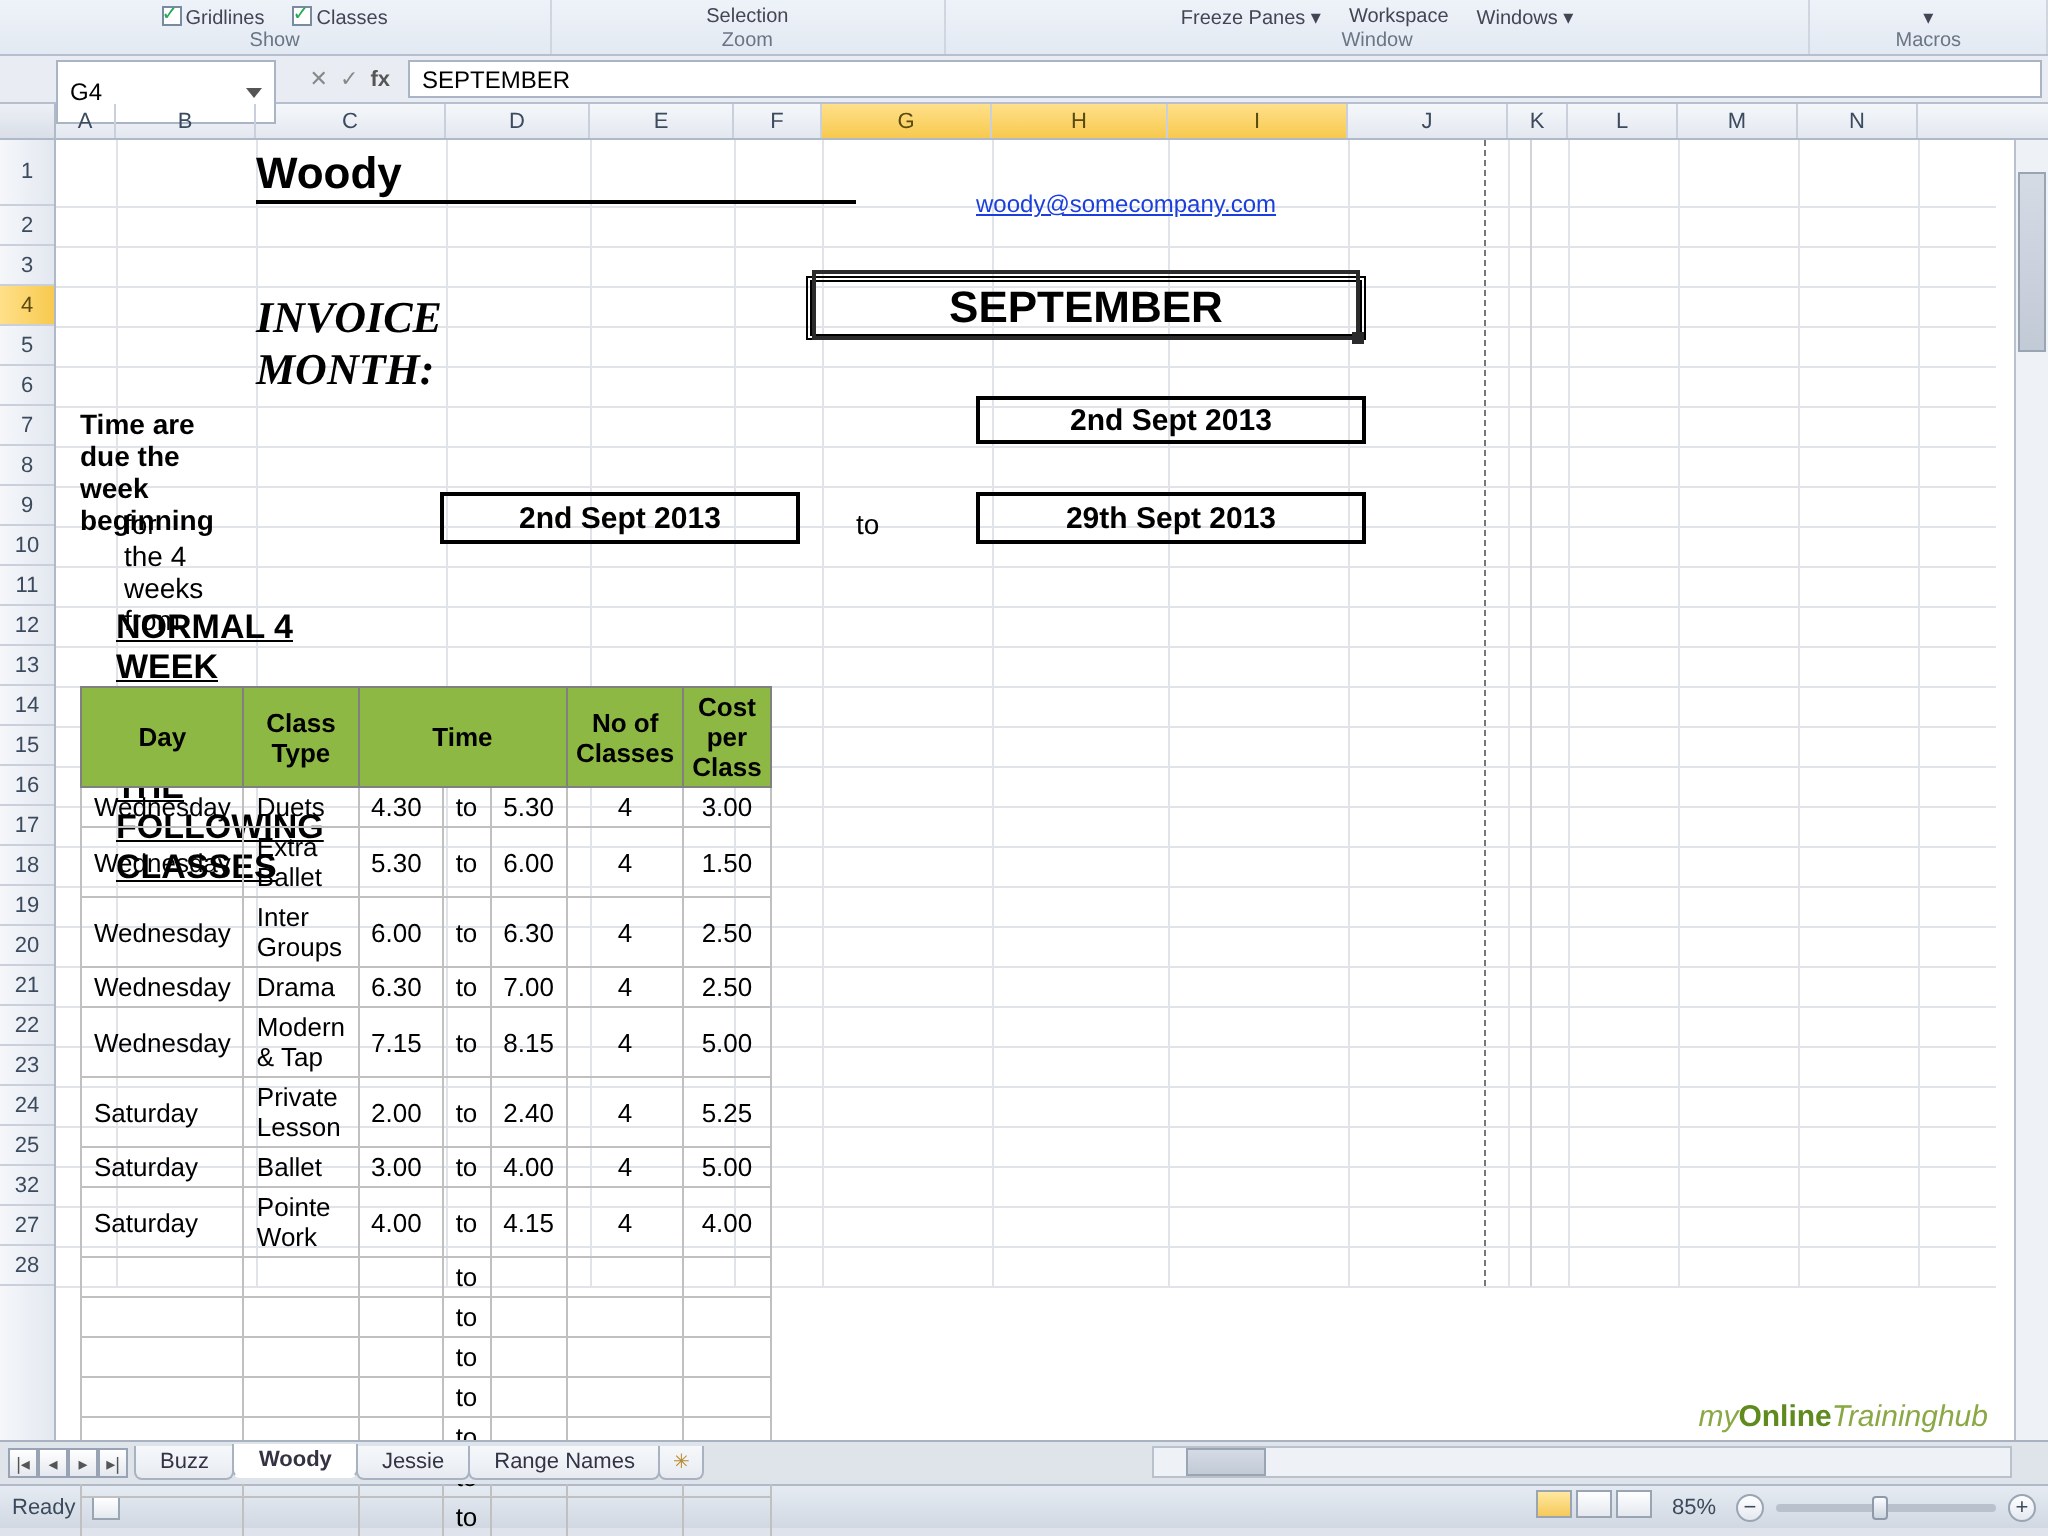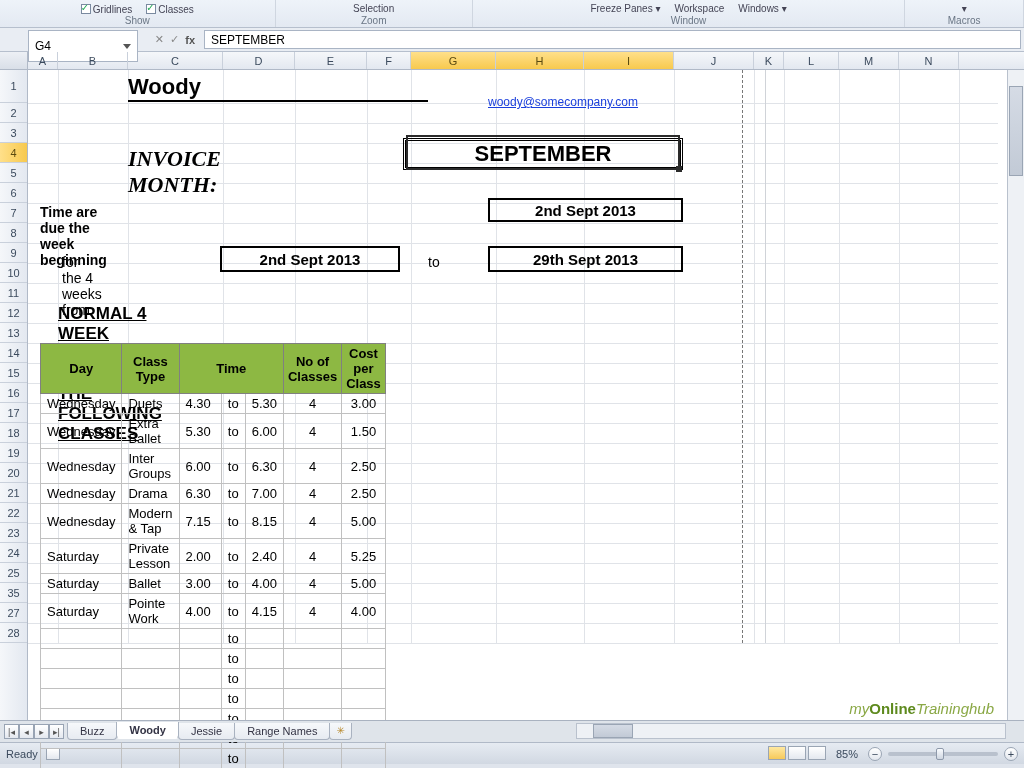--- a/index.html
+++ b/index.html
@@ -199,21 +199,21 @@
       <div class="rh">16</div>
       <div class="rh">17</div>
       <div class="rh">18</div>
       <div class="rh">19</div>
       <div class="rh">20</div>
       <div class="rh">21</div>
       <div class="rh">22</div>
       <div class="rh">23</div>
       <div class="rh">24</div>
       <div class="rh">25</div>
-      <div class="rh">35</div>
+      <div class="rh">32</div>
       <div class="rh">27</div>
       <div class="rh">28</div>
     </div>
   <div class="cells">
     <div class="sheet" id="sheet" style="height: 573px;">
       <div class="gridlines" id="gridlines">
           <div class="hline" style="top: 33px;"></div>
           <div class="hline" style="top: 53px;"></div>
           <div class="hline" style="top: 73px;"></div>
           <div class="hline" style="top: 93px;"></div>

